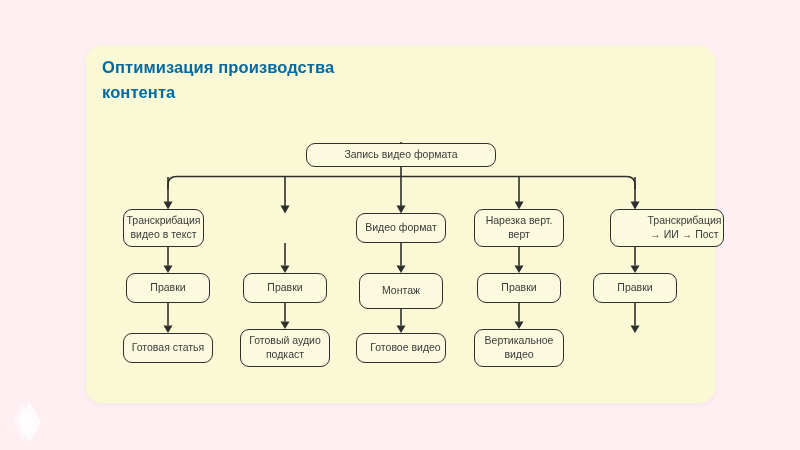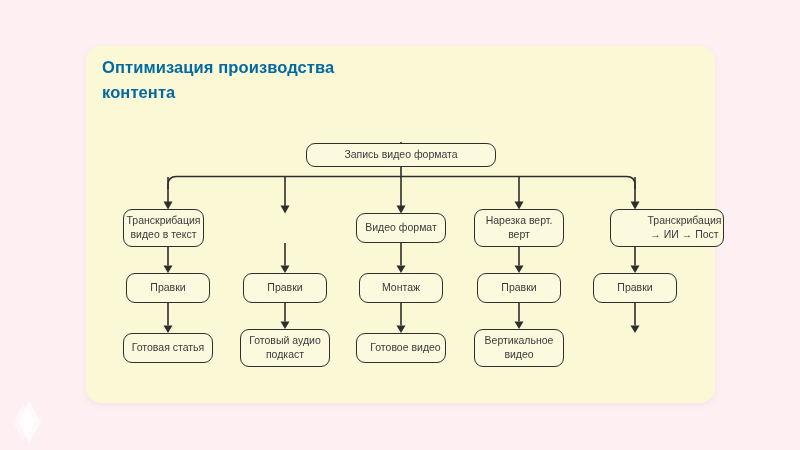--- a/index.html
+++ b/index.html
@@ -106,21 +106,21 @@
 
     <div class="node" style="left:220px; top:68px; width:190px; height:24px;margin-top:29px;">Запись видео формата</div>
 
     <div class="node" style="left:37px; top:163px; width:81px; height:38px;">Транскрибация видео в текст</div>
     <div class="node" style="left:270px; top:167px; width:90px; height:30px;">Видео формат</div>
     <div class="node" style="left:388px; top:163px; width:90px; height:38px;">Нарезка верт. верт</div>
     <div class="node" style="left:524px; top:163px; width:114px; height:38px;padding-left:38px;">Транскрибация → ИИ → Пост</div>
 
     <div class="node" style="left:40px; top:227px; width:84px; height:30px;">Правки</div>
     <div class="node" style="left:157px; top:227px; width:84px; height:30px;">Правки</div>
-    <div class="node" style="left:273px; top:227px; width:84px; height:30px;">Монтаж</div>
+    <div class="node" style="left:273px; top:227px; width:84px; height:36px;">Монтаж</div>
     <div class="node" style="left:391px; top:227px; width:84px; height:30px;">Правки</div>
     <div class="node" style="left:507px; top:227px; width:84px; height:30px;">Правки</div>
 
     <div class="node" style="left:154px; top:283px; width:90px; height:38px;">Готовый аудио подкаст</div>
     <div class="node" style="left:37px; top:287px; width:90px; height:30px;">Готовая статья</div>
     <div class="node" style="left:270px; top:287px; width:90px; height:30px;padding-left:12px;">Готовое видео</div>
     <div class="node" style="left:388px; top:283px; width:90px; height:38px;">Вертикальное видео</div>
 
   </div>
 

